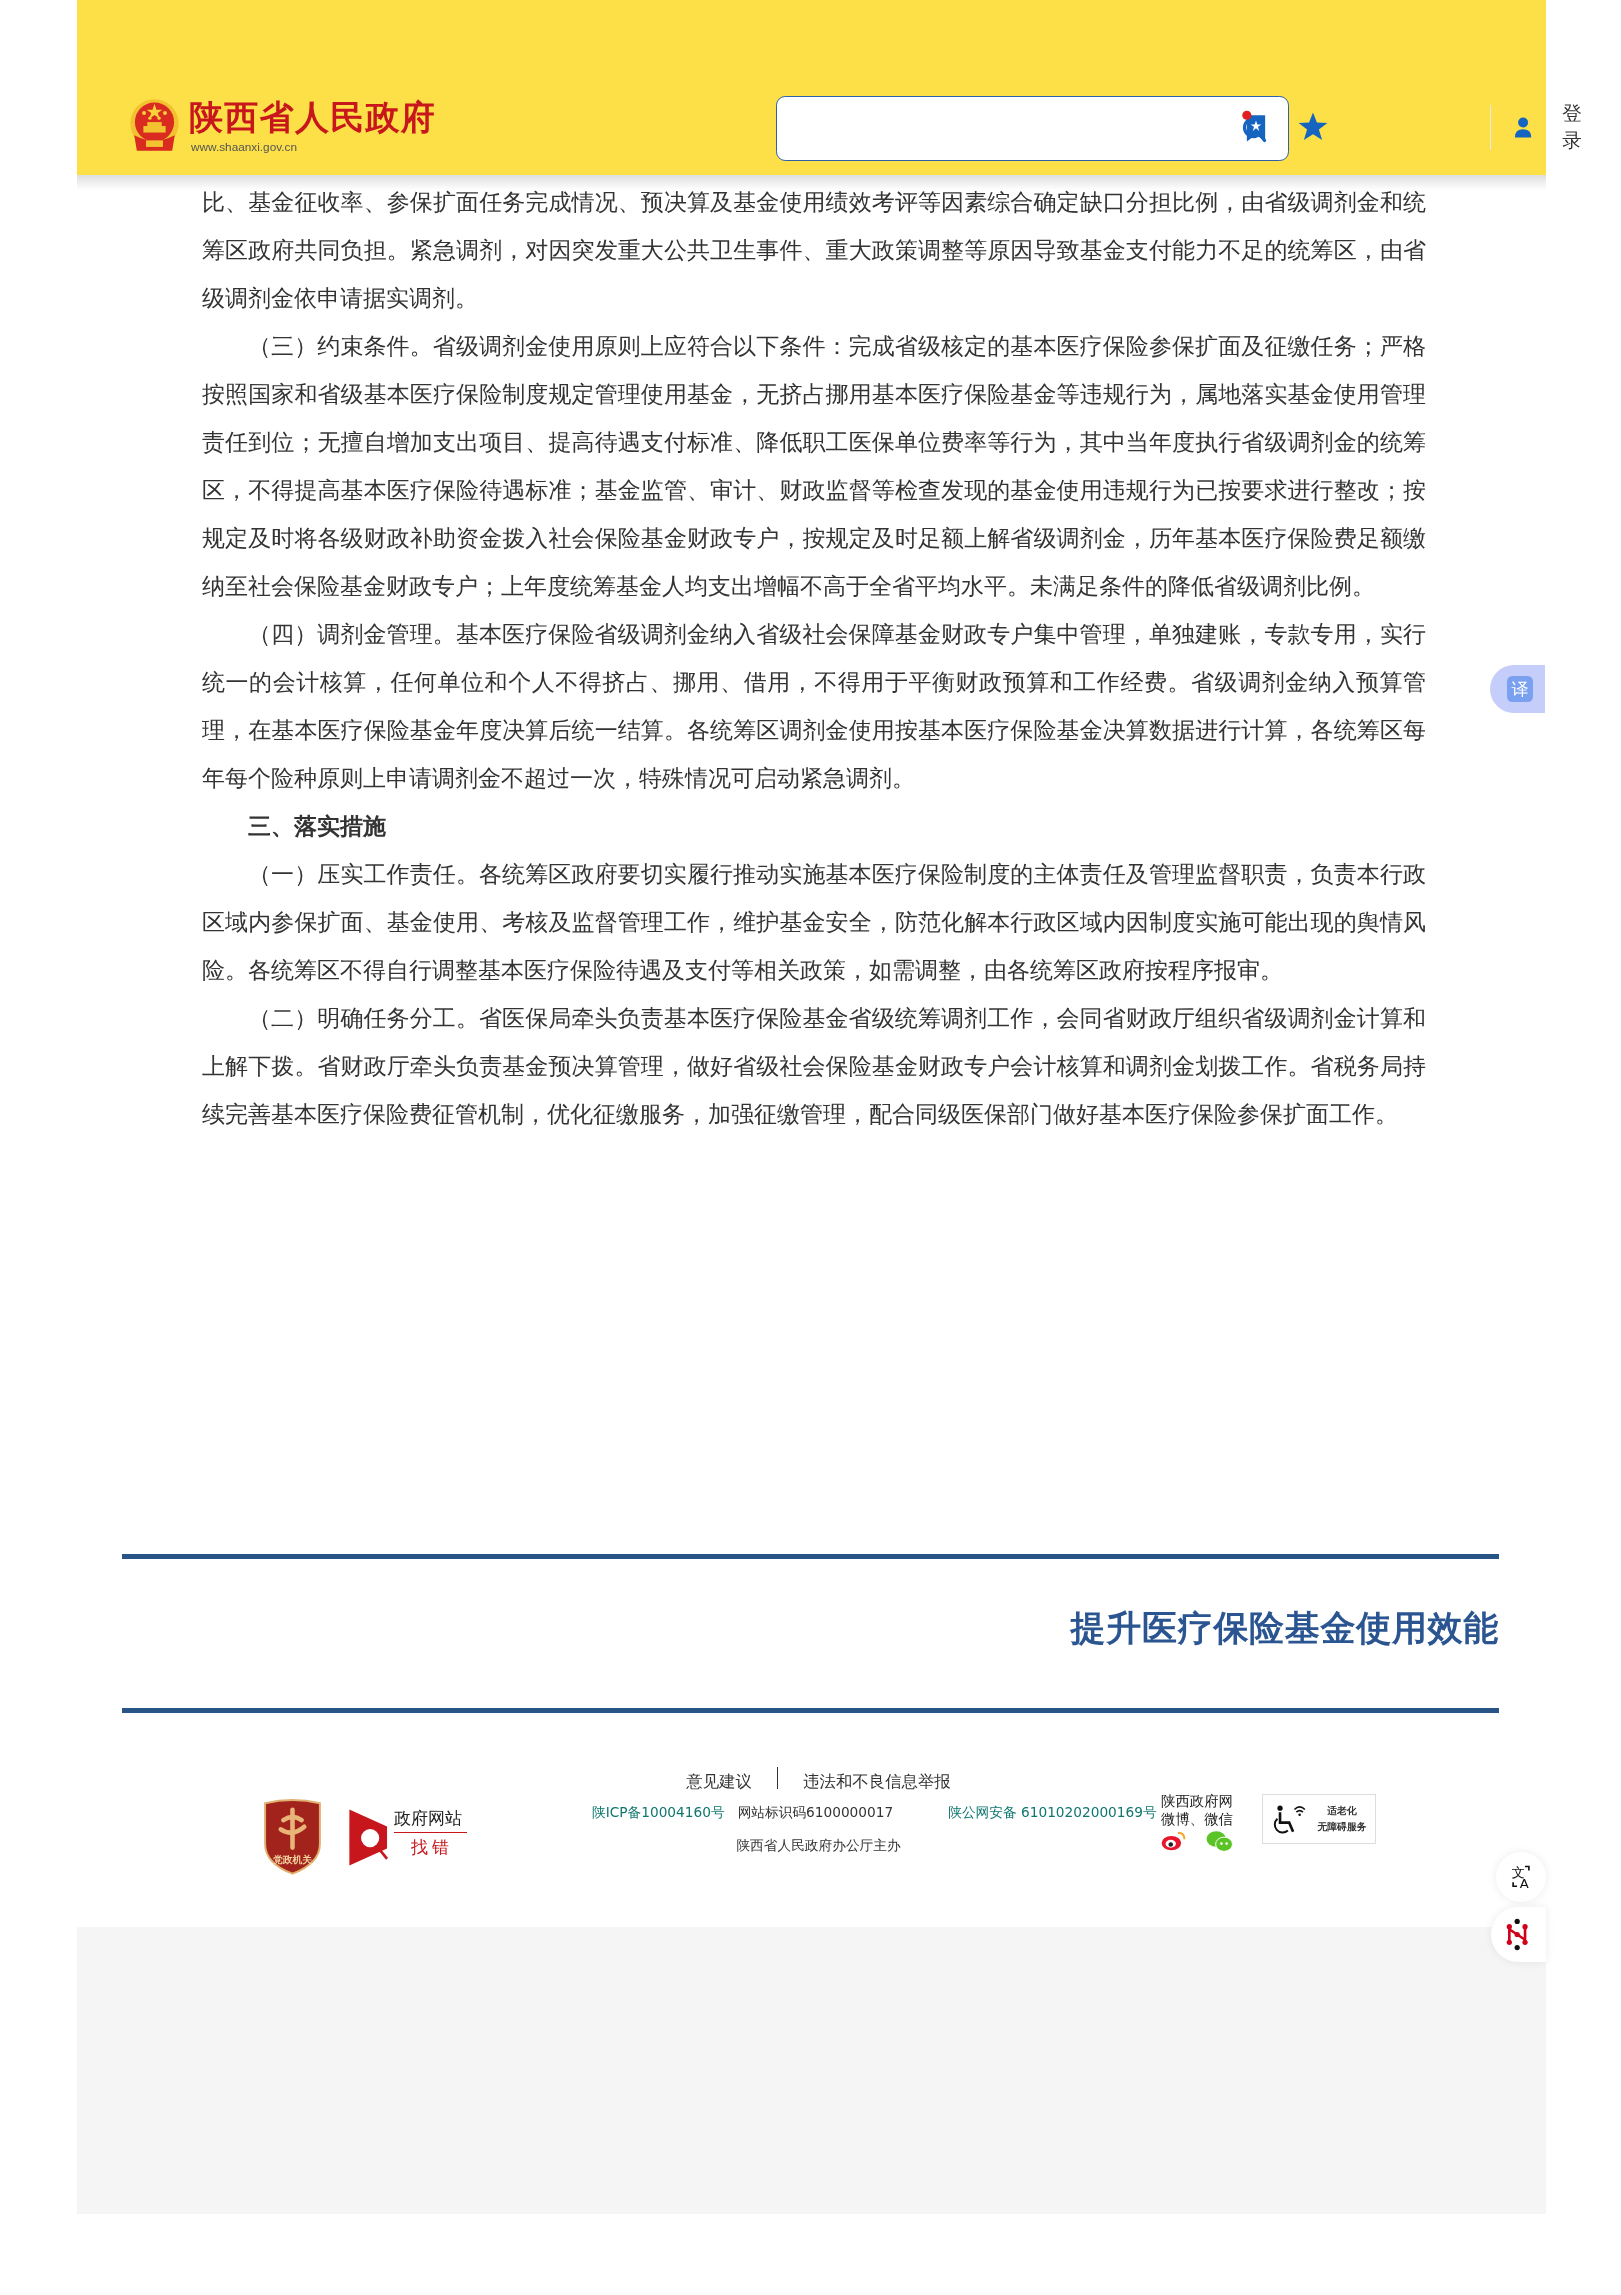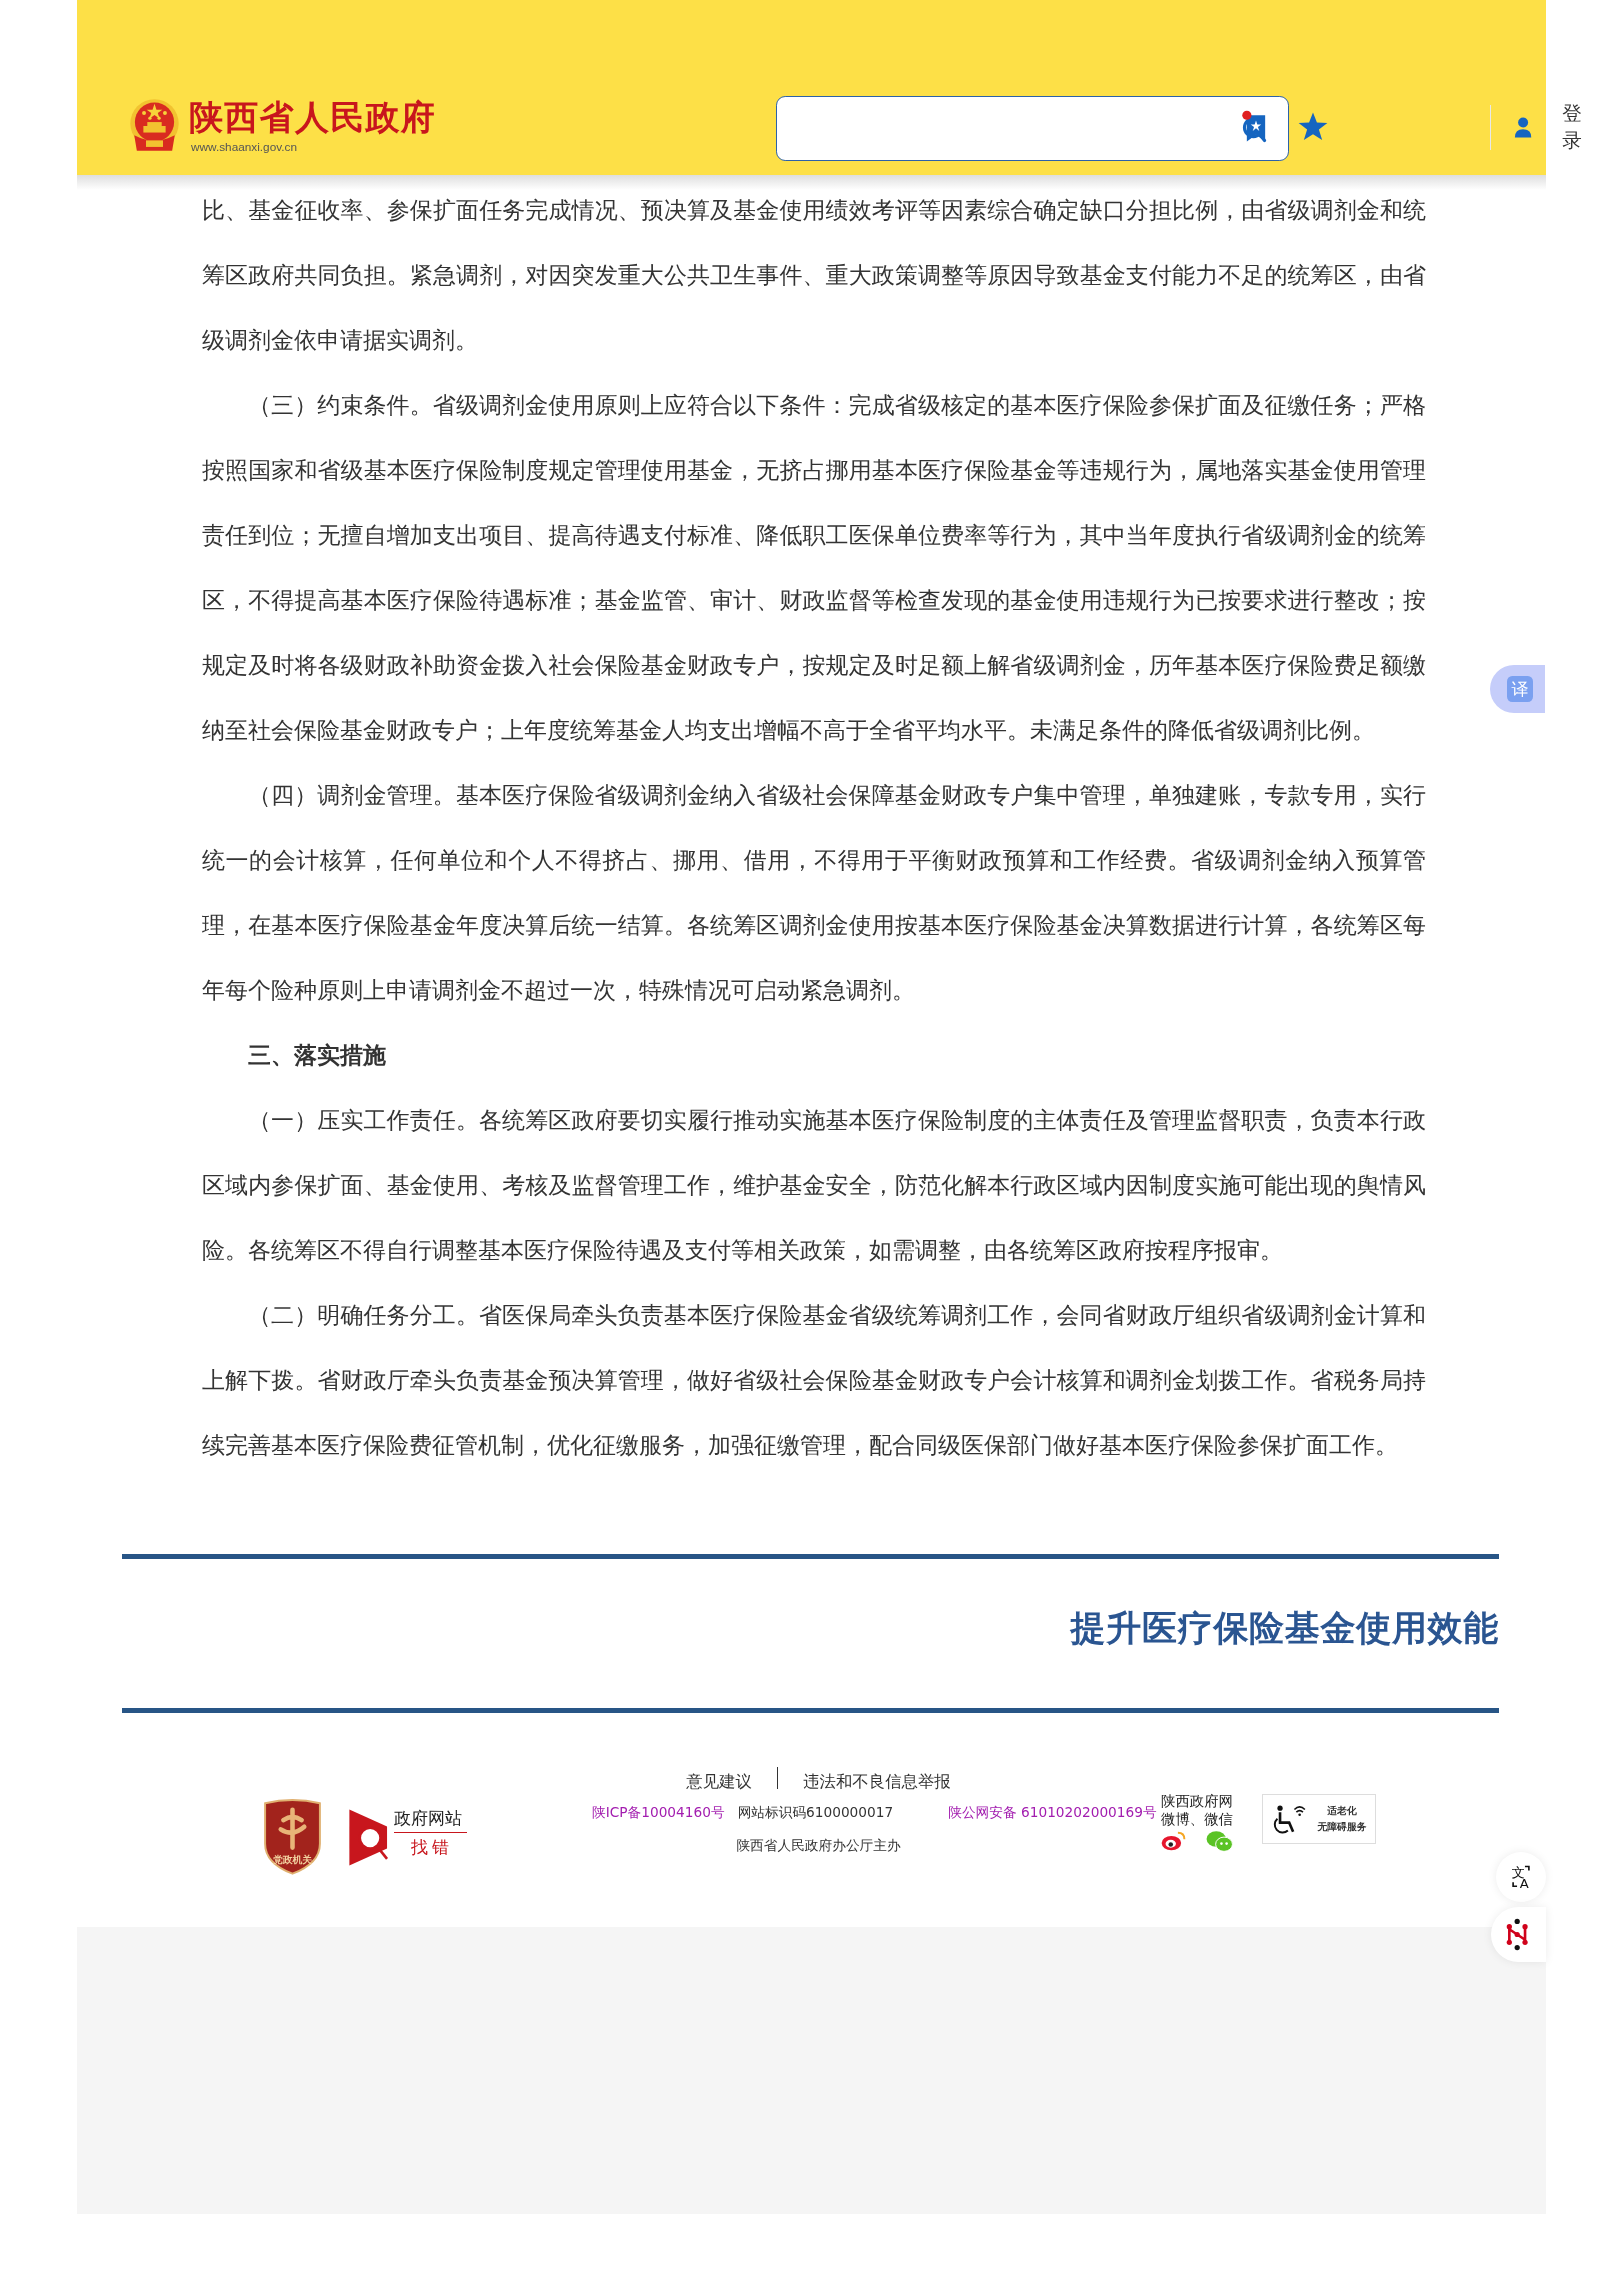--- a/index.html
+++ b/index.html
@@ -38,21 +38,21 @@
     .search-icon { position: absolute; right: 17px; top: 17px; width: 31px; height: 31px; cursor: pointer; }
     .hdr-icon { position: absolute; top: 110px; width: 34px; height: 34px; cursor: pointer; }
     .hdr-divider { position: absolute; left: 1413px; top: 105px; width: 1.3px; height: 45px; background: #e8e8e8; }
     .login { position: absolute; left: 1437px; top: 110px; height: 34px; display: flex; align-items: center; cursor: pointer; }
     .login-label { font-size: 19.6px; color: #333; margin-left: 30px; }
 
     
     .article {
       position: absolute; left: 202px; top: 178px; width: 1224px;
       font-family: "DejaVu Serif", "Liberation Serif", serif;
-      font-size: 23px; line-height: 65px; color: #333;
+      font-size: 23px; line-height: 48px; color: #333;
       text-align: justify;
     }
     .article p { margin: 0; text-align: justify; }
     .article p.indent { text-indent: 2em; }
     .article p.section-heading {
       text-indent: 2em; font-family: "DejaVu Sans", sans-serif; font-weight: bold; color: #333;
     }
 
     
     .rule { position: absolute; left: 122px; width: 1377px; height: 5.2px; background: #285586; }
@@ -65,21 +65,21 @@
     .party-badge { position: absolute; left: 261px; top: 1798px; width: 63px; height: 77px; cursor: pointer; }
     .findbug { position: absolute; left: 348px; top: 1803px; width: 131px; height: 65px; cursor: pointer; }
     .findbug-title { position: absolute; left: 46px; top: 3.9px; font-size: 17px; color: #222; white-space: nowrap; }
     .findbug-line { position: absolute; left: 46px; top: 29px; width: 73px; height: 1.3px; background: #c8161d; }
     .findbug-sub { position: absolute; left: 63px; top: 33px; font-size: 17px; color: #c8161d; white-space: nowrap; letter-spacing: 3.9px; }
     .footer-center { position: absolute; left: 550px; top: 1767px; width: 537px; text-align: center; font-size: 13.7px; color: #333; }
     .footer-links { height: 29px; line-height: 29px; font-size: 16.4px; display: flex; justify-content: center; align-items: flex-start; }
     .footer-links a { color: #333; text-decoration: none; cursor: pointer; }
     .footer-sep { display: inline-block; width: 1.3px; height: 22px; background: #333; margin: 0 25px; }
     .footer-line { height: 33px; line-height: 33px; white-space: nowrap; }
-    .footer-line a { color: #a21caf; text-decoration: none; cursor: pointer; margin-left: 42px; }
+    .footer-line a { color: #0f766e; text-decoration: none; cursor: pointer; margin-left: 42px; }
     .social { position: absolute; left: 1161px; top: 1792px; width: 79px; height: 65px; font-size: 14.4px; color: #222; line-height: 18.3px; cursor: pointer; }
     .social-icons { display: flex; justify-content: space-between; margin-top: 1.3px; width: 73px; }
     .accessibility {
       position: absolute; left: 1262px; top: 1794px; width: 114px; height: 50px;
       border: 1.3px solid #ddd; background: #fff; cursor: pointer;
     }
     .acc-icon { position: absolute; left: 9.2px; top: 7.9px; width: 37px; height: 34px; }
     .acc-text { position: absolute; left: 50px; top: 7.9px; font-size: 9.8px; font-weight: bold; color: #333; line-height: 15.7px; text-align: center; width: 58px; }
 
     

